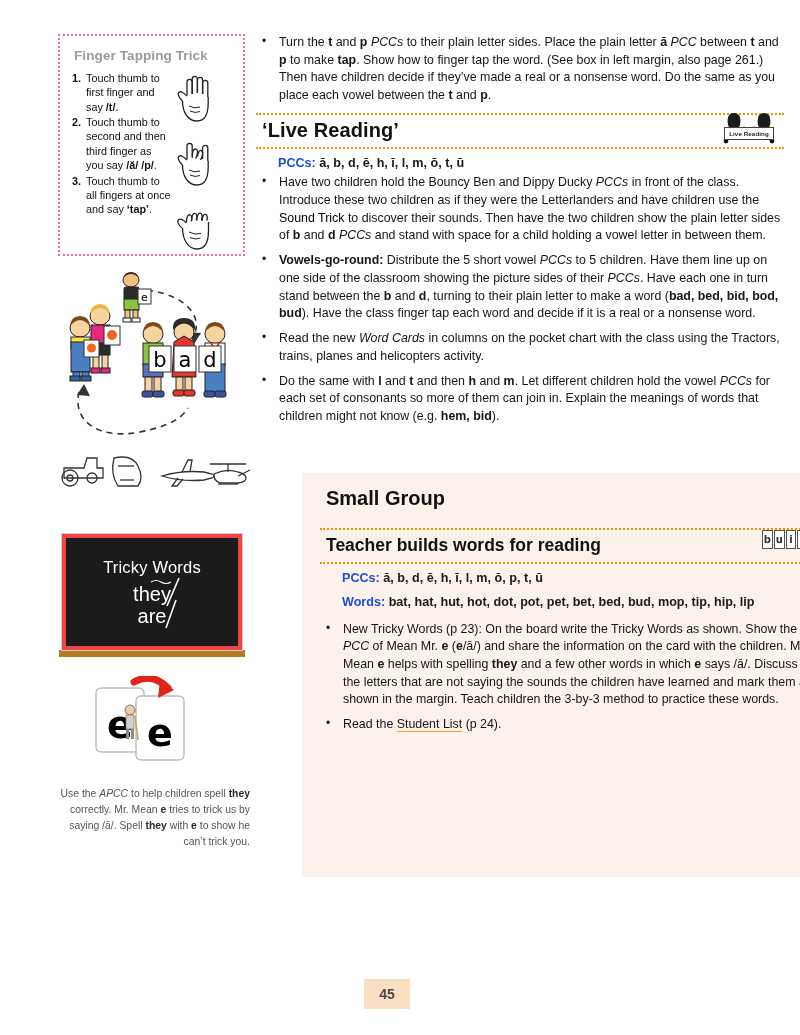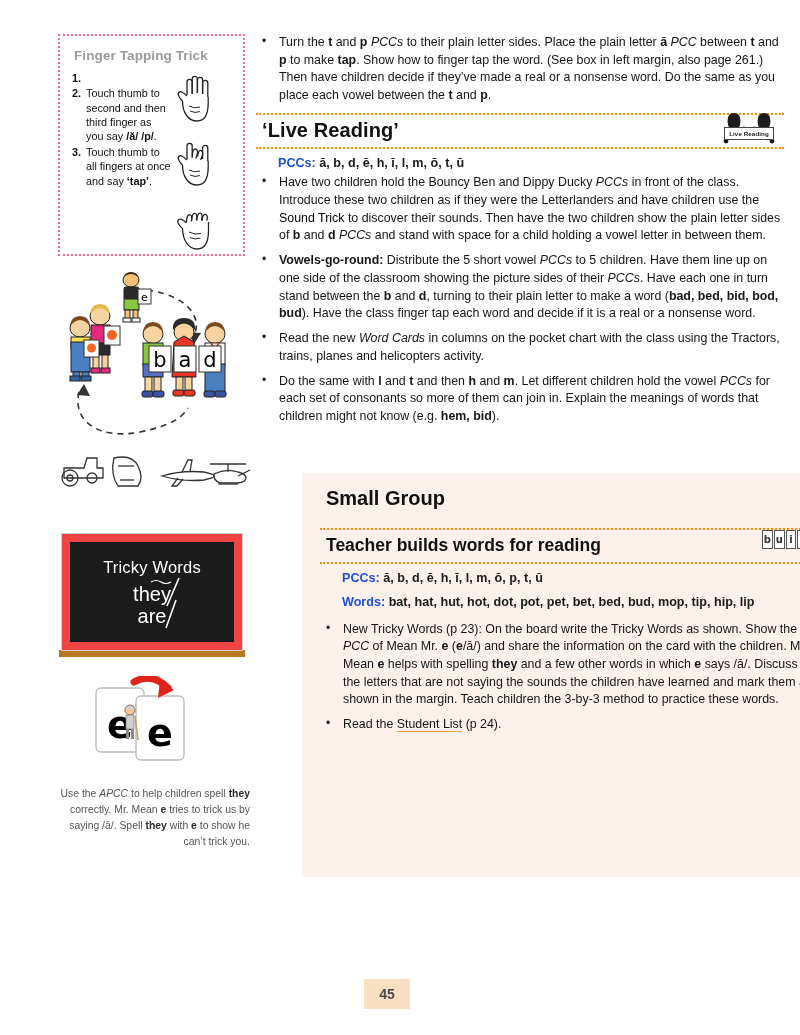--- a/index.html
+++ b/index.html
@@ -36,21 +36,21 @@
   .ftt-hands { width:62px; margin-left:2px; padding-top:2px; }
   .hand { width:46px; height:52px; margin:0 auto 8px auto; }
 
   
   .kids-art { position:absolute; left:10px; top:272px; width:200px; height:218px; }
 
   
   .board-wrap { position:absolute; left:20px; top:534px; width:180px; height:128px; }
   .board {
     width:180px; height:116px; background:#1b1b1b;
-    border:8px solid #ef4444; outline:1px solid #cfcfcf;
+    border:4px solid #ef4444; outline:1px solid #cfcfcf;
     display:flex; flex-direction:column; align-items:center; justify-content:center;
     box-shadow:0 0 0 1px #d5d5d5;
   }
   .board-title { color:#fff; font-size:16.5px; margin-bottom:6px; letter-spacing:.2px; }
   .board-word { color:#fff; font-size:20px; line-height:1.05; position:relative; margin-top:1px;}
   .board-ledge { width:186px; height:7px; background:#b7791f; margin-left:-3px; }
 
   
   .apcc { position:absolute; left:48px; top:676px; width:120px; height:100px; }
   .caption {
@@ -145,20 +145,21 @@
 <div class="page">
 
   <div class="left-col">
 
     <div class="ftt-box">
       <div class="ftt-title">Finger Tapping Trick</div>
       <div class="ftt-list">
         <div class="ftt-steps">
           <div class="ftt-step">
             <span class="ftt-num">1.</span>
+            <span class="ftt-text">Touch thumb to first finger and say <b>/t/</b>.</span>
           </div>
           <div class="ftt-step">
             <span class="ftt-num">2.</span>
             <span class="ftt-text">Touch thumb to second and then third finger as you say <b>/ă/ /p/</b>.</span>
           </div>
           <div class="ftt-step">
             <span class="ftt-num">3.</span>
             <span class="ftt-text">Touch thumb to all fingers at once and say <b>‘tap’</b>.</span>
           </div>
         </div>

